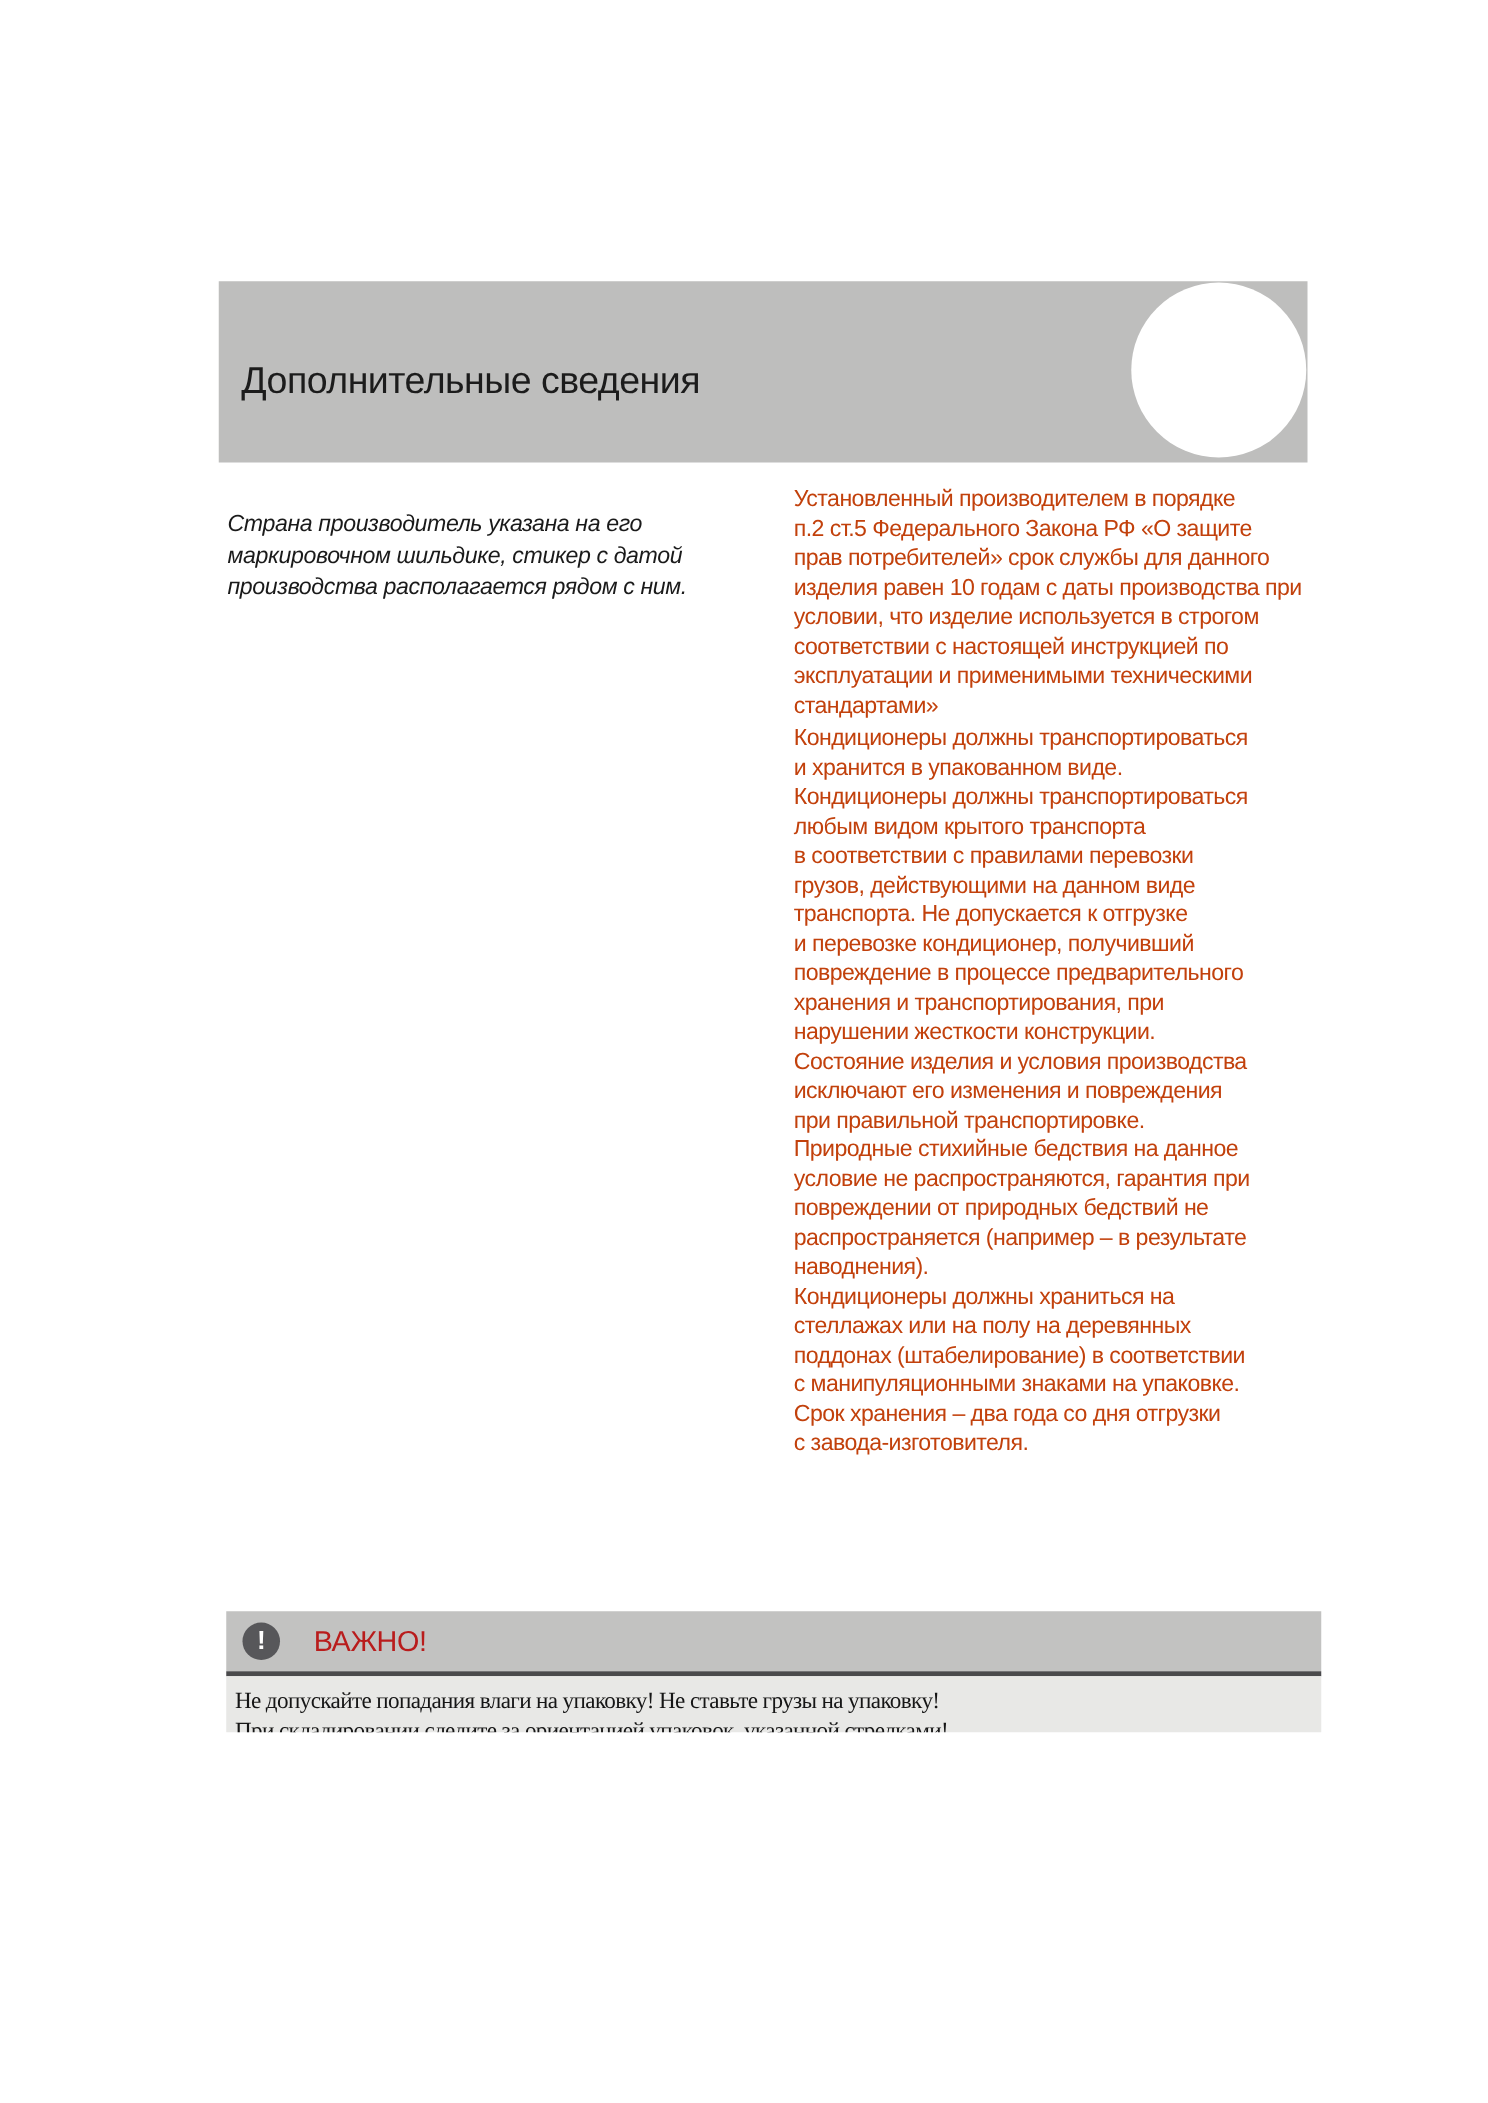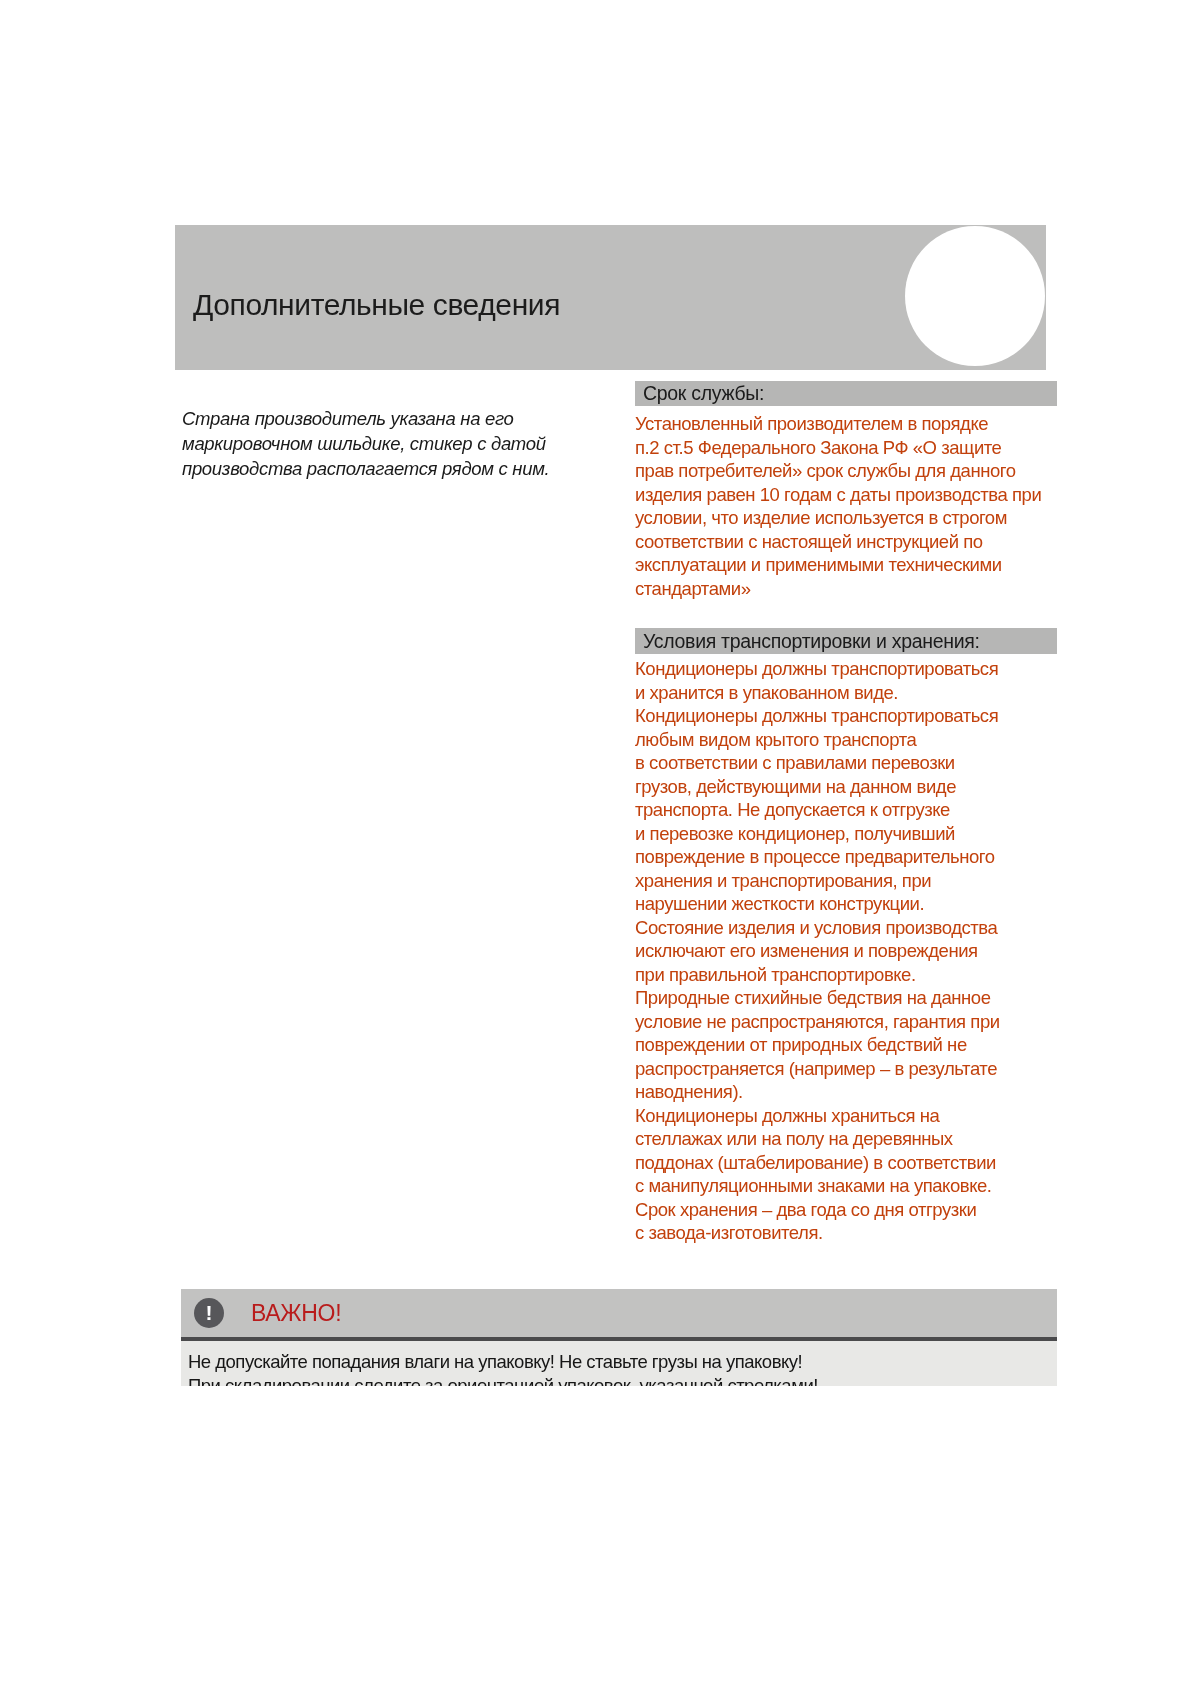--- a/index.html
+++ b/index.html
@@ -129,20 +129,21 @@
     position: absolute;
     left: 181px; top: 1341px;
     width: 876px; height: 62px;
     background: #e8e8e6;
     font-size: 18.5px;
     line-height: 23.5px;
     letter-spacing: -0.5px;
     padding: 9px 0 0 7px;
     white-space: pre-line;
     color: #161616;
+    font-family: Liberation Serif, serif;
   }
 
   
   .sidebar-tab {
     position: absolute;
     left: 94px; top: 1427px;
     width: 74px; height: 159px;
     background: #39393b;
     cursor: pointer;
   }
@@ -187,30 +188,28 @@
   <div class="header-banner">
     <div class="page-title">Дополнительные сведения</div>
   </div>
   <div class="header-circle"></div>
 
   <div class="left-col">Страна производитель указана на его
 маркировочном шильдике, стикер с датой
 производства располагается рядом с ним.</div>
 
   <div class="right-col">
-    <div class="section-bar">Срок службы:</div>
     <div class="body-text">Установленный производителем в порядке
 п.2 ст.5 Федерального Закона РФ «О защите
 прав потребителей» срок службы для данного
 изделия равен 10 годам с даты производства при
 условии, что изделие используется в строгом
 соответствии с настоящей инструкцией по
 эксплуатации и применимыми техническими
 стандартами»</div>
-    <div class="section-bar second">Условия транспортировки и хранения:</div>
     <div class="body-text second">Кондиционеры должны транспортироваться
 и хранится в упакованном виде.
 Кондиционеры должны транспортироваться
 любым видом крытого транспорта
 в соответствии с правилами перевозки
 грузов, действующими на данном виде
 транспорта. Не допускается к отгрузке
 и перевозке кондиционер, получивший
 повреждение в процессе предварительного
 хранения и транспортирования, при

